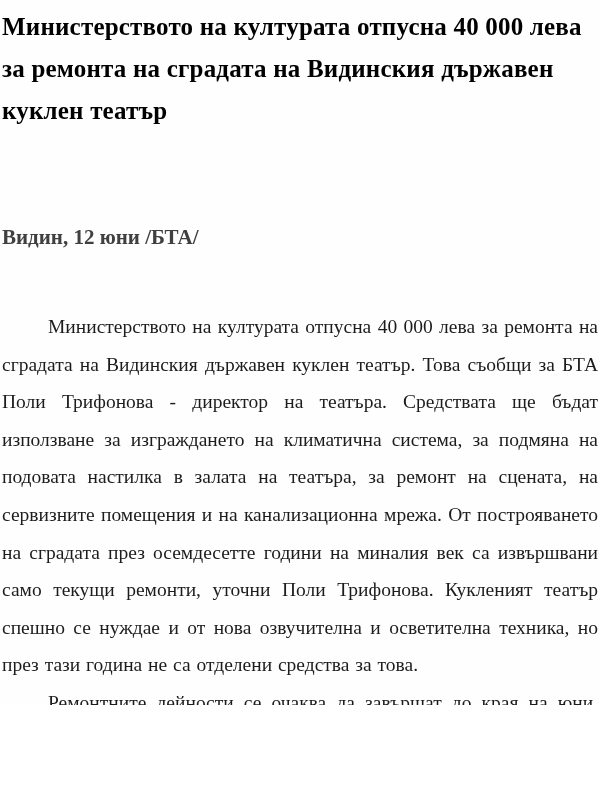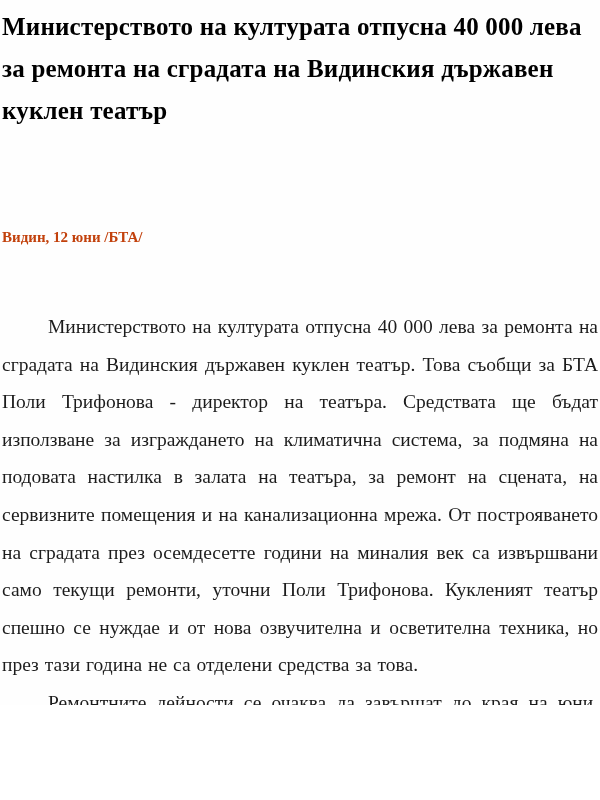--- a/index.html
+++ b/index.html
@@ -23,24 +23,24 @@
     margin: 0;
     padding-top: 2px;
     font-size: 25px;
     line-height: 42px;
     font-weight: bold;
     color: #000000;
     letter-spacing: 0.2px;
   }
   .dateline {
     margin-top: 90px;
-    font-size: 15px;
+    font-size: 21px;
     line-height: 30px;
     font-weight: bold;
-    color: #c2410c;
+    color: #404040;
   }
   .body-text {
     margin-top: 56px;
   }
   .body-text p {
     margin: 0;
     font-size: 19.5px;
     line-height: 37.6px;
     text-align: justify;
     text-indent: 46px;

